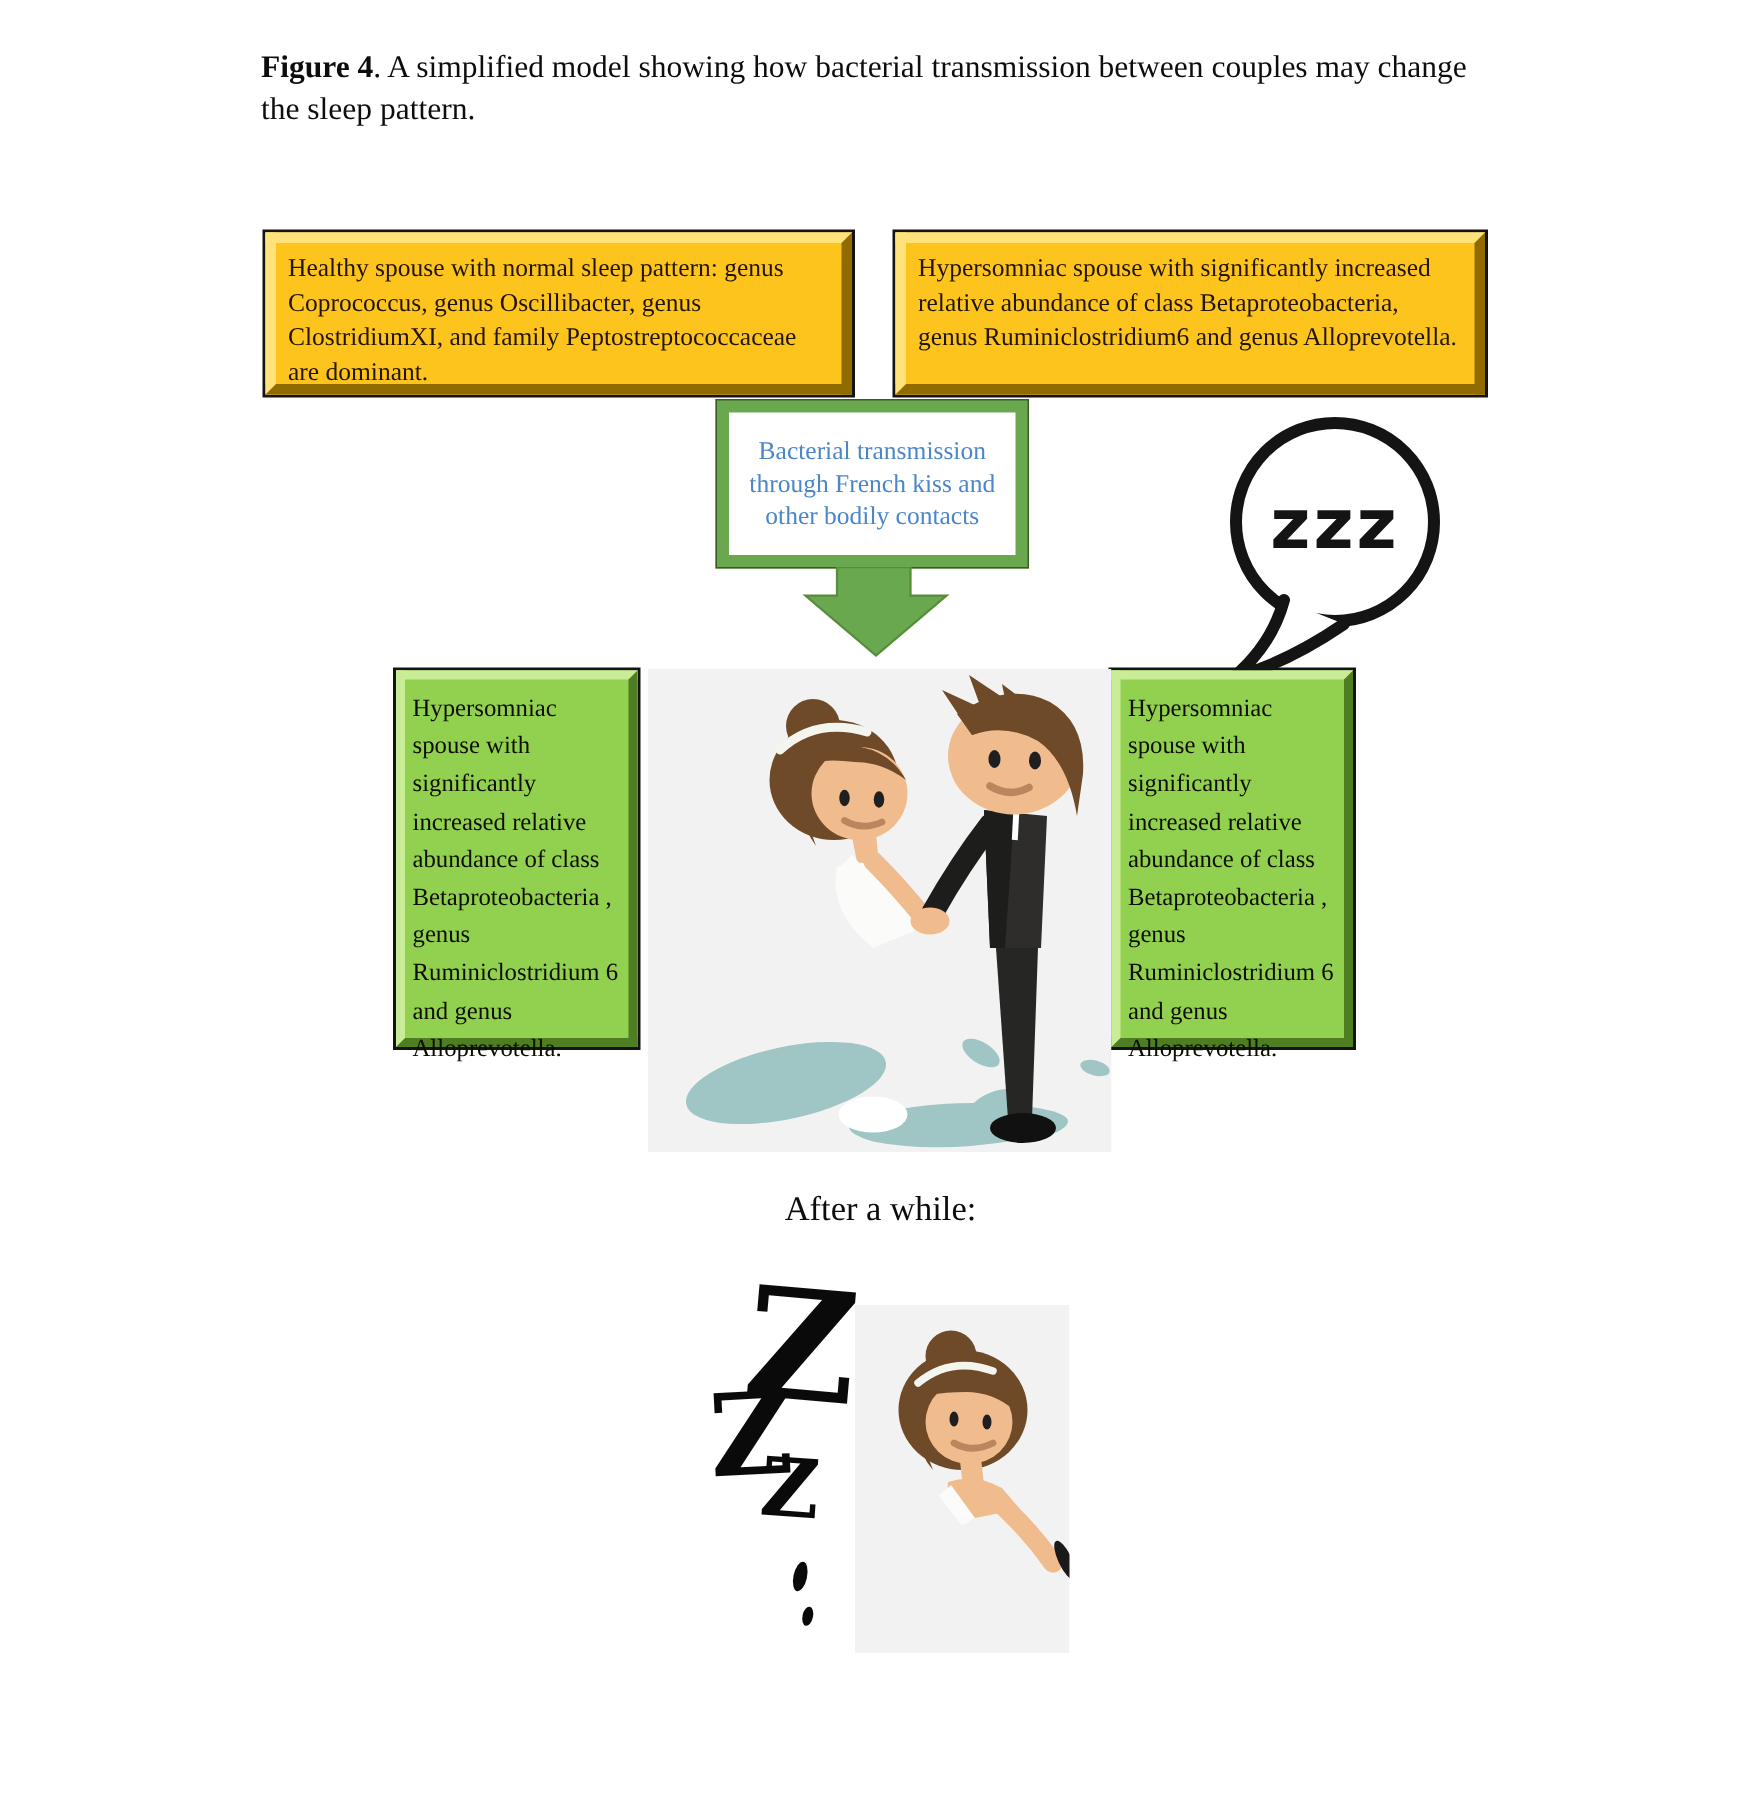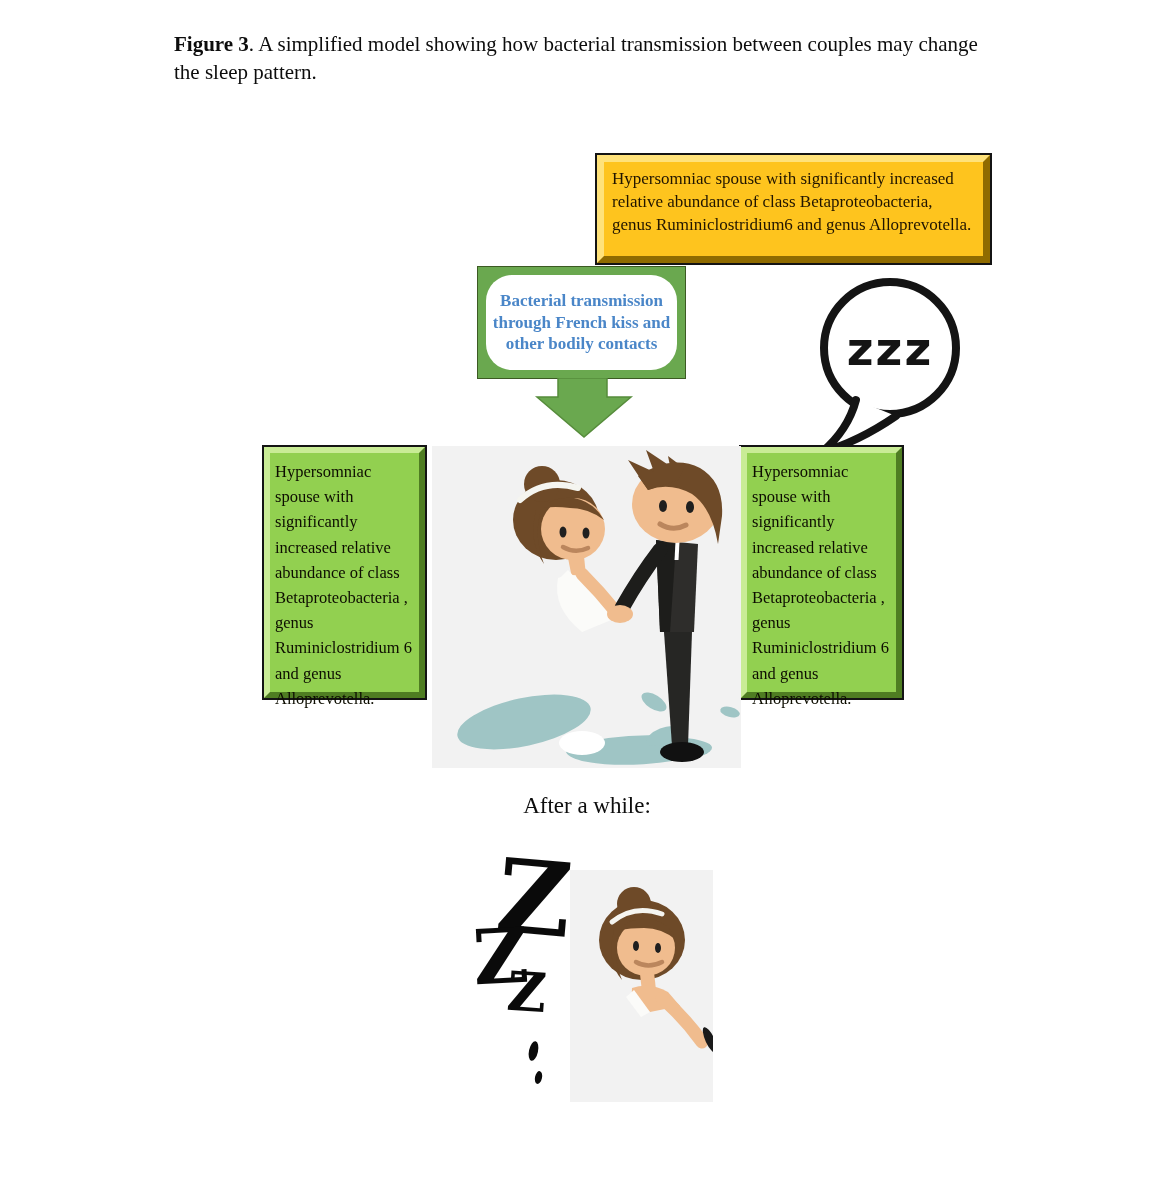--- a/index.html
+++ b/index.html
@@ -27,21 +27,21 @@
     border-color:var(--green-box-bevel-light) var(--green-box-bevel-dark) var(--green-box-bevel-dark) var(--green-box-bevel-light);
     padding:6px 5px;font-size:16.5px;line-height:25.2px;color:#0d0d00;}
   .box-healthy{left:175px;top:153px;width:395px;height:112px;}
   .box-hyper-top{left:595px;top:153px;width:397px;height:112px;}
   .box-hyper-left{left:262px;top:445px;width:165px;height:255px;}
   .box-hyper-right{left:739px;top:445px;width:165px;height:255px;}
   .transmission-box{position:absolute;left:477px;top:266px;width:209px;height:113px;box-sizing:border-box;
     background:var(--transmission-border-green);border:1px solid #3c5a23;padding:8px;}
   .transmission-inner{width:100%;height:100%;box-sizing:border-box;background:#ffffff;
     display:flex;align-items:center;justify-content:center;text-align:center;
-    font-weight:bold;font-size:17px;line-height:21.5px;color:var(--transmission-text-blue);padding:2px 4px;border-radius:26px;}
+    font-weight:normal;font-size:17px;line-height:21.5px;color:var(--transmission-text-blue);padding:2px 4px;}
   .arrow-svg{position:absolute;left:528px;top:378px;}
   .bubble-svg{position:absolute;left:800px;top:268px;}
   .bubble-svg text{font-family:"DejaVu Sans",sans-serif;font-weight:bold;font-size:46px;letter-spacing:2px;fill:#141414;}
   .couple-svg{position:absolute;left:432px;top:446px;}
   .after-while{position:absolute;left:432px;top:793px;width:310px;text-align:center;font-size:23px;color:#0d0d0d;}
   .snore{position:absolute;left:455px;top:853px;width:118px;height:247px;background:#fff;}
   .snore .z{position:absolute;font-family:"DejaVu Serif",serif;font-weight:bold;color:#0a0a0a;line-height:1;}
   .z-large{left:42px;top:-6px;font-size:102px;transform:rotate(5deg);}
   .z-medium{left:18px;top:66px;font-size:76px;transform:rotate(-3deg);}
   .z-small{left:52px;top:112px;font-size:54px;transform:rotate(4deg);}
@@ -52,23 +52,26 @@
   
   .f-skin{fill:var(--skin);} .f-hair{fill:var(--hair-brown);} .f-suit{fill:var(--suit-dark);}
   .f-teal{fill:var(--shadow-teal);} .f-bg{fill:var(--illustration-background);}
 </style>
 </head>
 <body>
 
 <div class="page">
 
   <div class="caption">
-    <b>Figure 3</b><span>. A simplified model showing how bacterial transmission between couples may change the sleep pattern.</span>
+    <b>Figure 4</b><span>. A simplified model showing how bacterial transmission between couples may change the sleep pattern.</span>
   </div>
 
+  <div class="bevel-box yellow box-healthy">
+    <div class="bevel-inner">Healthy spouse with normal sleep pattern: genus Coprococcus, genus Oscillibacter, genus ClostridiumXI, and family Peptostreptococcaceae are dominant.</div>
+  </div>
 
   <div class="bevel-box yellow box-hyper-top">
     <div class="bevel-inner">Hypersomniac spouse with significantly increased relative abundance of class Betaproteobacteria, genus Ruminiclostridium6 and genus Alloprevotella.</div>
   </div>
 
   <div class="transmission-box">
     <div class="transmission-inner">Bacterial transmission through French kiss and other bodily contacts</div>
   </div>
 
   <svg class="arrow-svg" width="112" height="62" viewBox="0 0 112 62">

